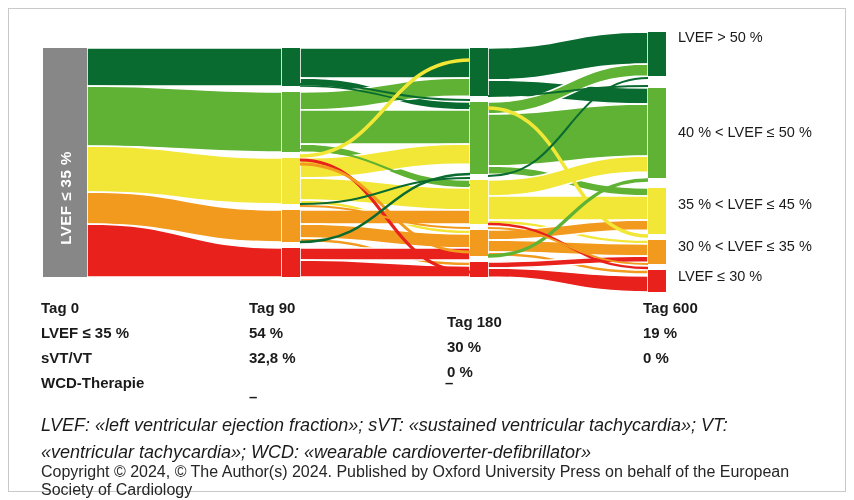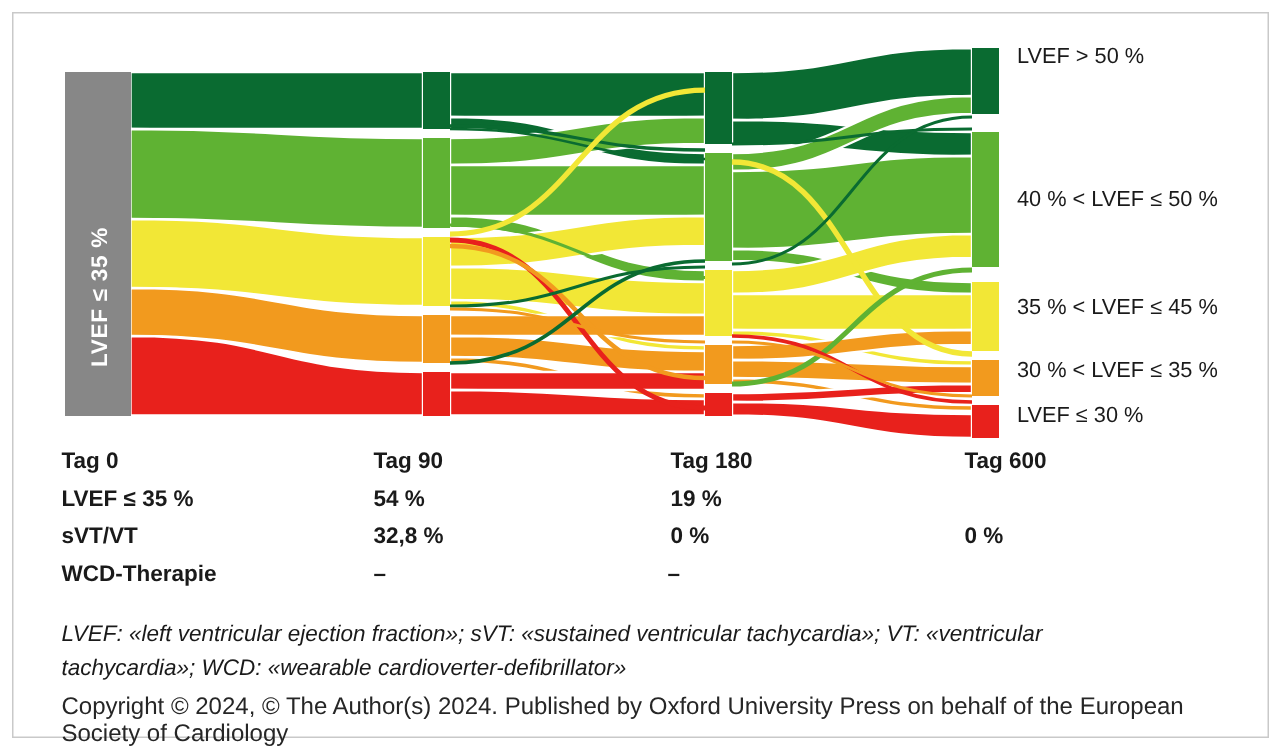--- a/index.html
+++ b/index.html
@@ -59,29 +59,29 @@
     font-weight: bold;
   }
   .tcell {
     font-family: "Liberation Sans", sans-serif;
     font-size: 15px;
     color: #1a1a1a;
     white-space: nowrap;
   }
   .c0 { width: 208px; }
   .c1 { width: 198px; }
-  .c2 { width: 196px; }
+  .c2 { width: 196px; margin-top: 14px; }
   .c3 { width: 118px; }
   .footnote {
     position: absolute;
     left: 41px;
     top: 412px;
     width: 740px;
     font-family: "Liberation Sans", sans-serif;
-    font-size: 15px;
+    font-size: 18px;
     font-style: italic;
     color: #1a1a1a;
     line-height: 1.5;
   }
   .copyright {
     position: absolute;
     left: 41px;
     top: 463px;
     width: 760px;
     font-family: "Liberation Sans", sans-serif;
@@ -178,20 +178,21 @@
   <div class="table-area">
     <div class="trow">
       <div class="tcell c0">Tag 0</div>
       <div class="tcell c1">Tag 90</div>
       <div class="tcell c2">Tag 180</div>
       <div class="tcell c3">Tag 600</div>
     </div>
     <div class="trow">
       <div class="tcell c0">LVEF ≤ 35 %</div>
       <div class="tcell c1">54 %</div>
+      <div class="tcell c2">30 %</div>
       <div class="tcell c3">19 %</div>
     </div>
     <div class="trow">
       <div class="tcell c0">sVT/VT</div>
       <div class="tcell c1">32,8 %</div>
       <div class="tcell c2">0 %</div>
       <div class="tcell c3">0 %</div>
     </div>
     <div class="trow">
       <div class="tcell c0">WCD-Therapie</div>

